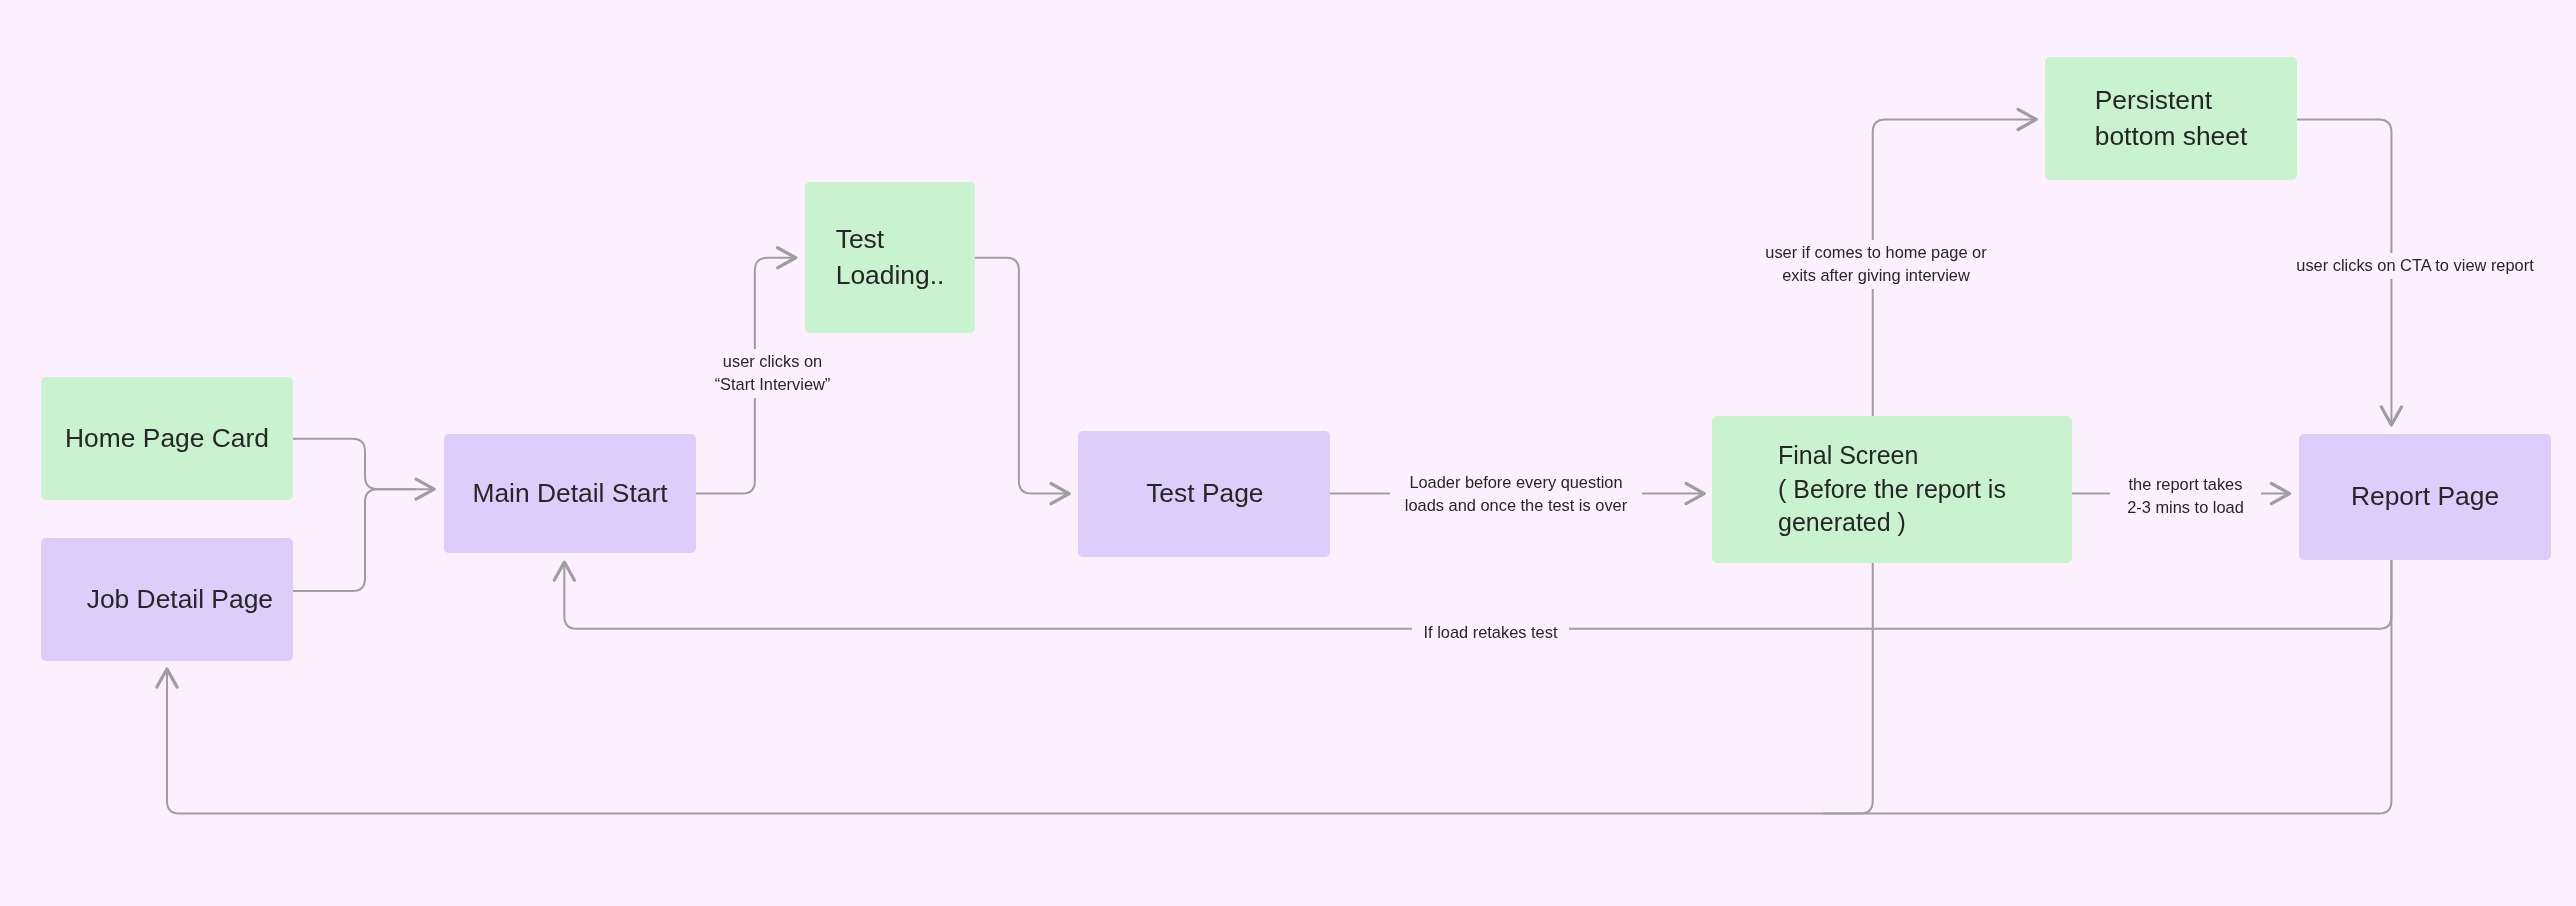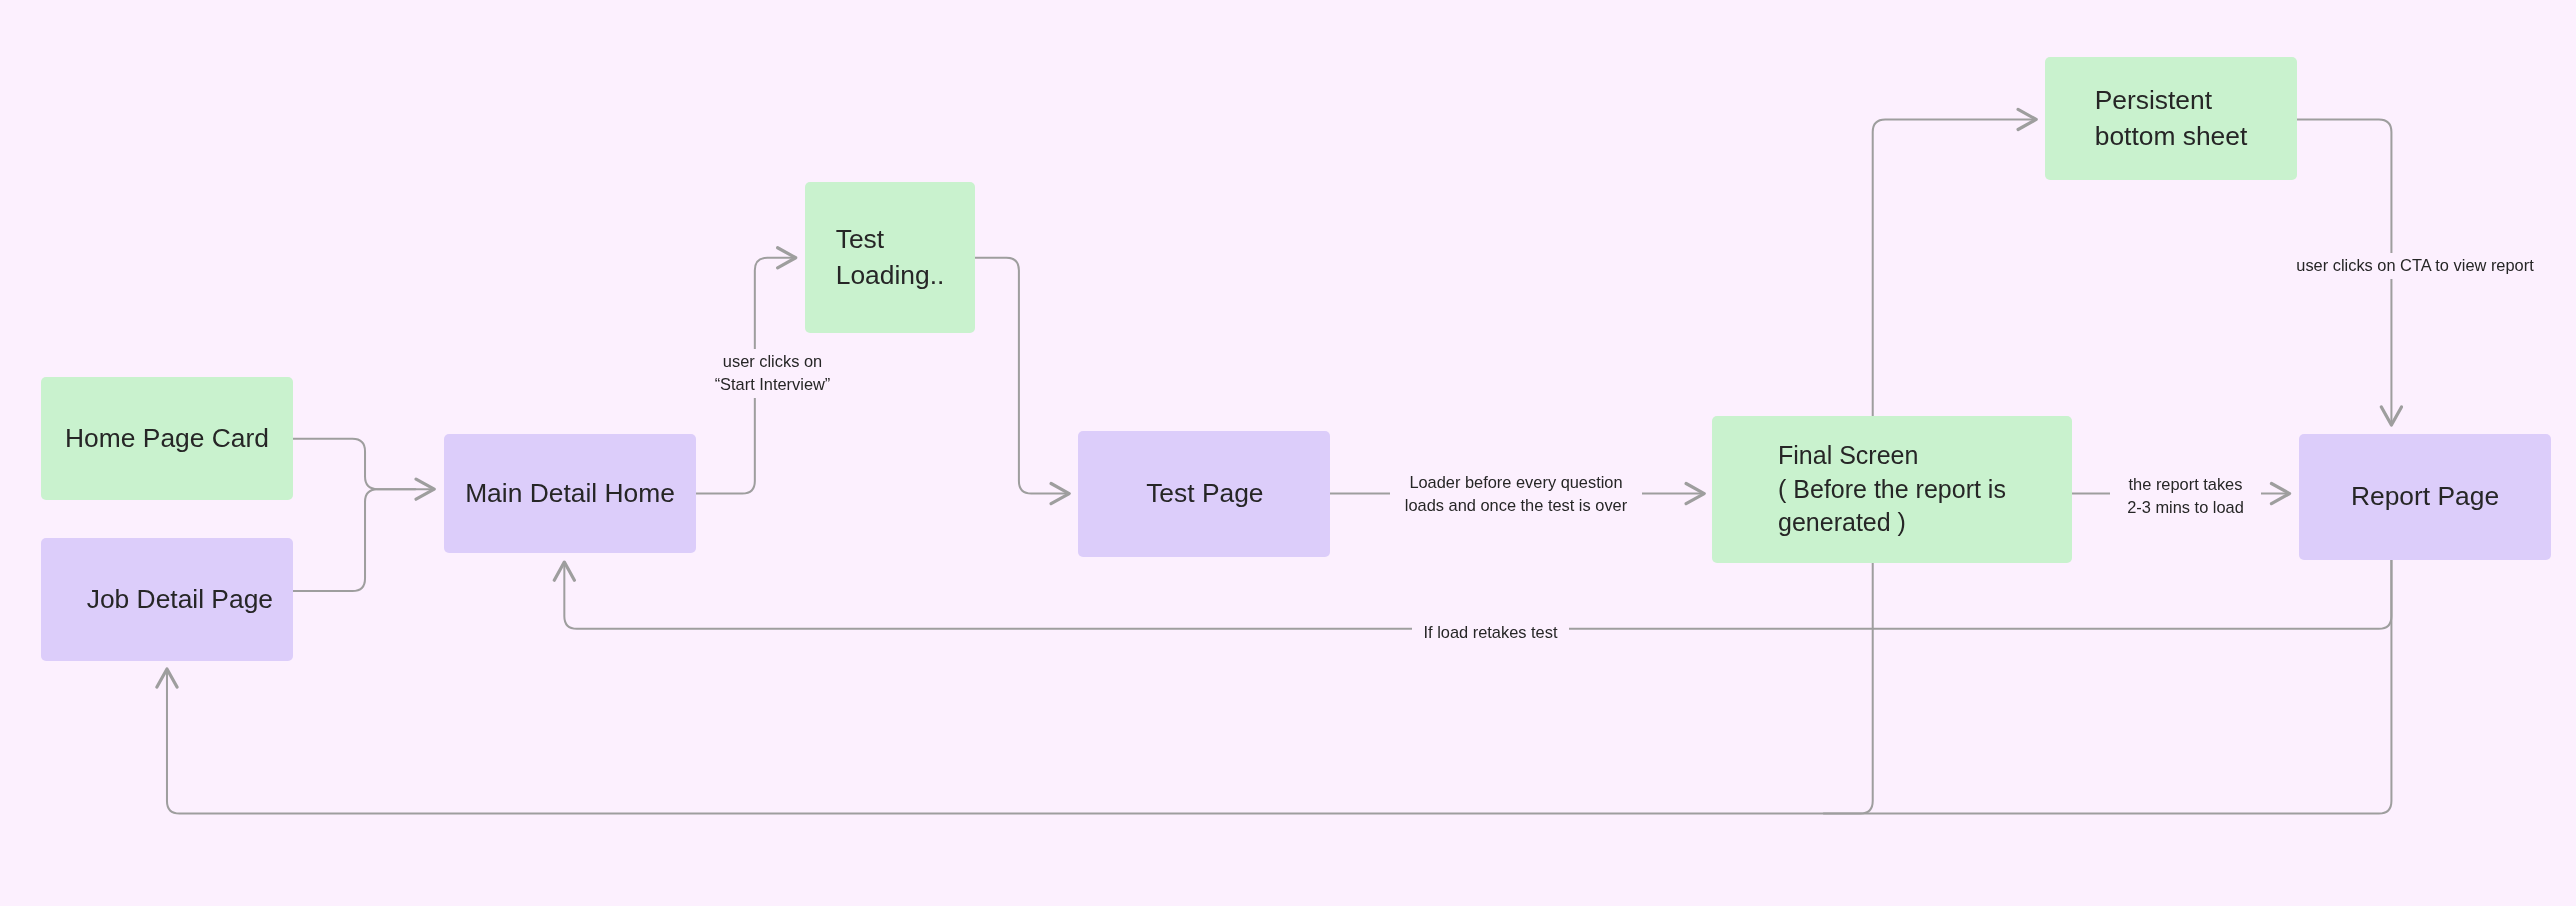--- a/index.html
+++ b/index.html
@@ -88,21 +88,21 @@
     </g>
   </svg>
 
   <div class="node green" style="left:41px;   top:377px;  width:252px; height:123px; font-size:26.4px;">
       <span>Home Page Card</span>
     </div>
   <div class="node purple" style="left:41px;   top:538px;  width:252px; height:123px; font-size:26.4px;padding-left:32px;">
       <span>Job Detail Page</span>
     </div>
   <div class="node purple" style="left:444px;  top:434px;  width:252px; height:119px; font-size:26.4px;">
-      <span>Main Detail Home</span>
+      <span>Main Detail Start</span>
     </div>
   <div class="node green" style="left:805px; top:182px;  width:170px; height:151px; font-size:26.4px; white-space:pre-line;"><span>Test
 Loading..</span></div>
   <div class="node purple" style="left:1078px; top:431px;  width:252px; height:126px; font-size:26.4px;padding-left:8px;">
       <span>Test Page</span>
     </div>
   <div class="node green" style="left:1712px; top:416px;  width:360px; height:147px; font-size:25px; white-space:pre-line;"><span>Final Screen
 ( Before the report is
 generated )</span></div>
   <div class="node green" style="left:2045px; top:57px;   width:252px; height:123px; font-size:26.4px; white-space:pre-line;"><span>Persistent
@@ -110,17 +110,19 @@
   <div class="node purple" style="left:2299px; top:434px;  width:252px; height:126px; font-size:26.4px;">
       <span>Report Page</span>
     </div>
 
   <div class="edge-label" style="left:678px; top:349px;  width:189px;">user clicks on
 “Start Interview”</div>
   <div class="edge-label" style="left:1390px; top:470px;  width:252px;">Loader before every question
 loads and once the test is over</div>
   <div class="edge-label" style="left:2110px; top:472px;  width:151px;">the report takes
 2-3 mins to load</div>
+  <div class="edge-label" style="left:1750px; top:240px;  width:252px;">user if comes to home page or
+exits after giving interview</div>
   <div class="edge-label" style="left:2283px; top:253px;  width:264px;">user clicks on CTA to view report</div>
   <div class="edge-label" style="left:1412px; top:620px;  width:157px;">If load retakes test</div>
 
 </div>
 
 
 </body></html>

